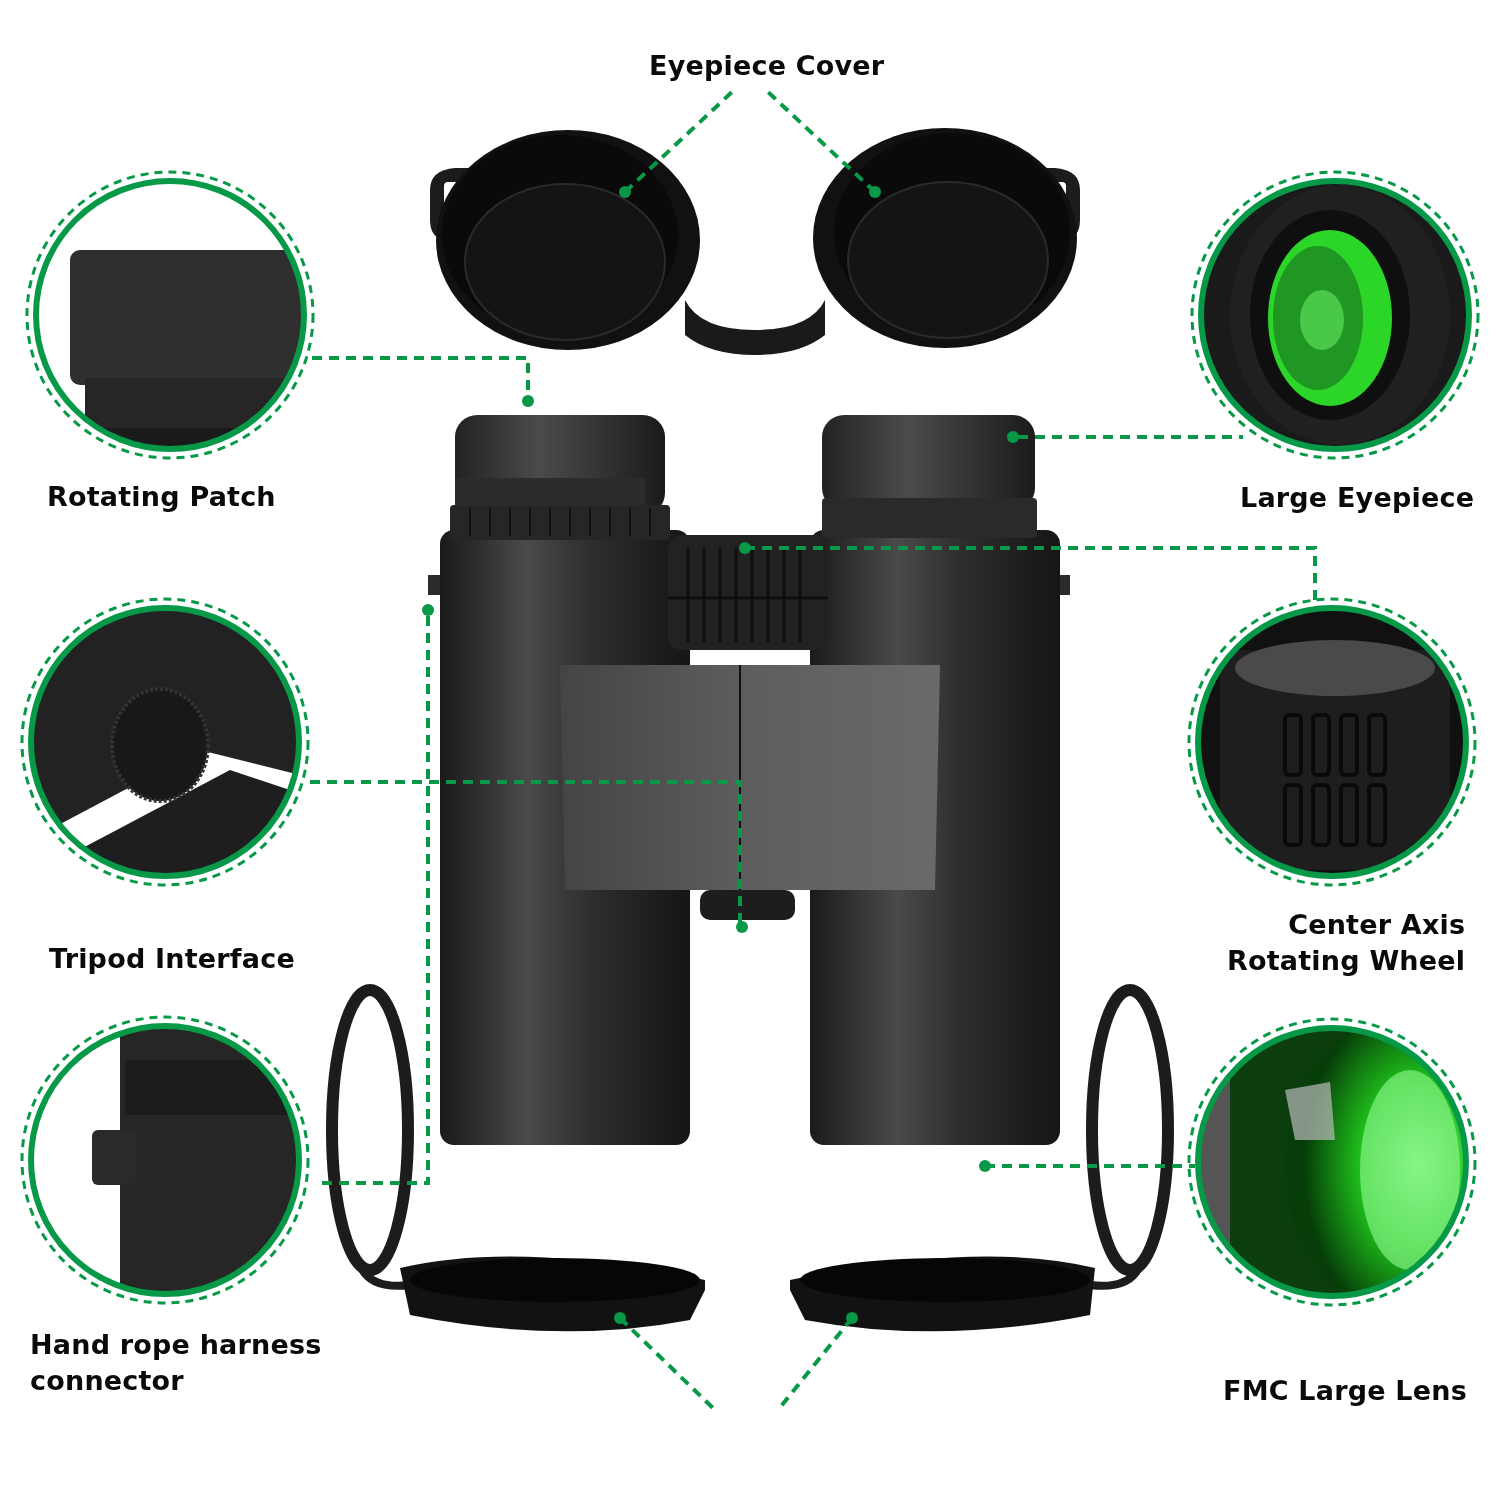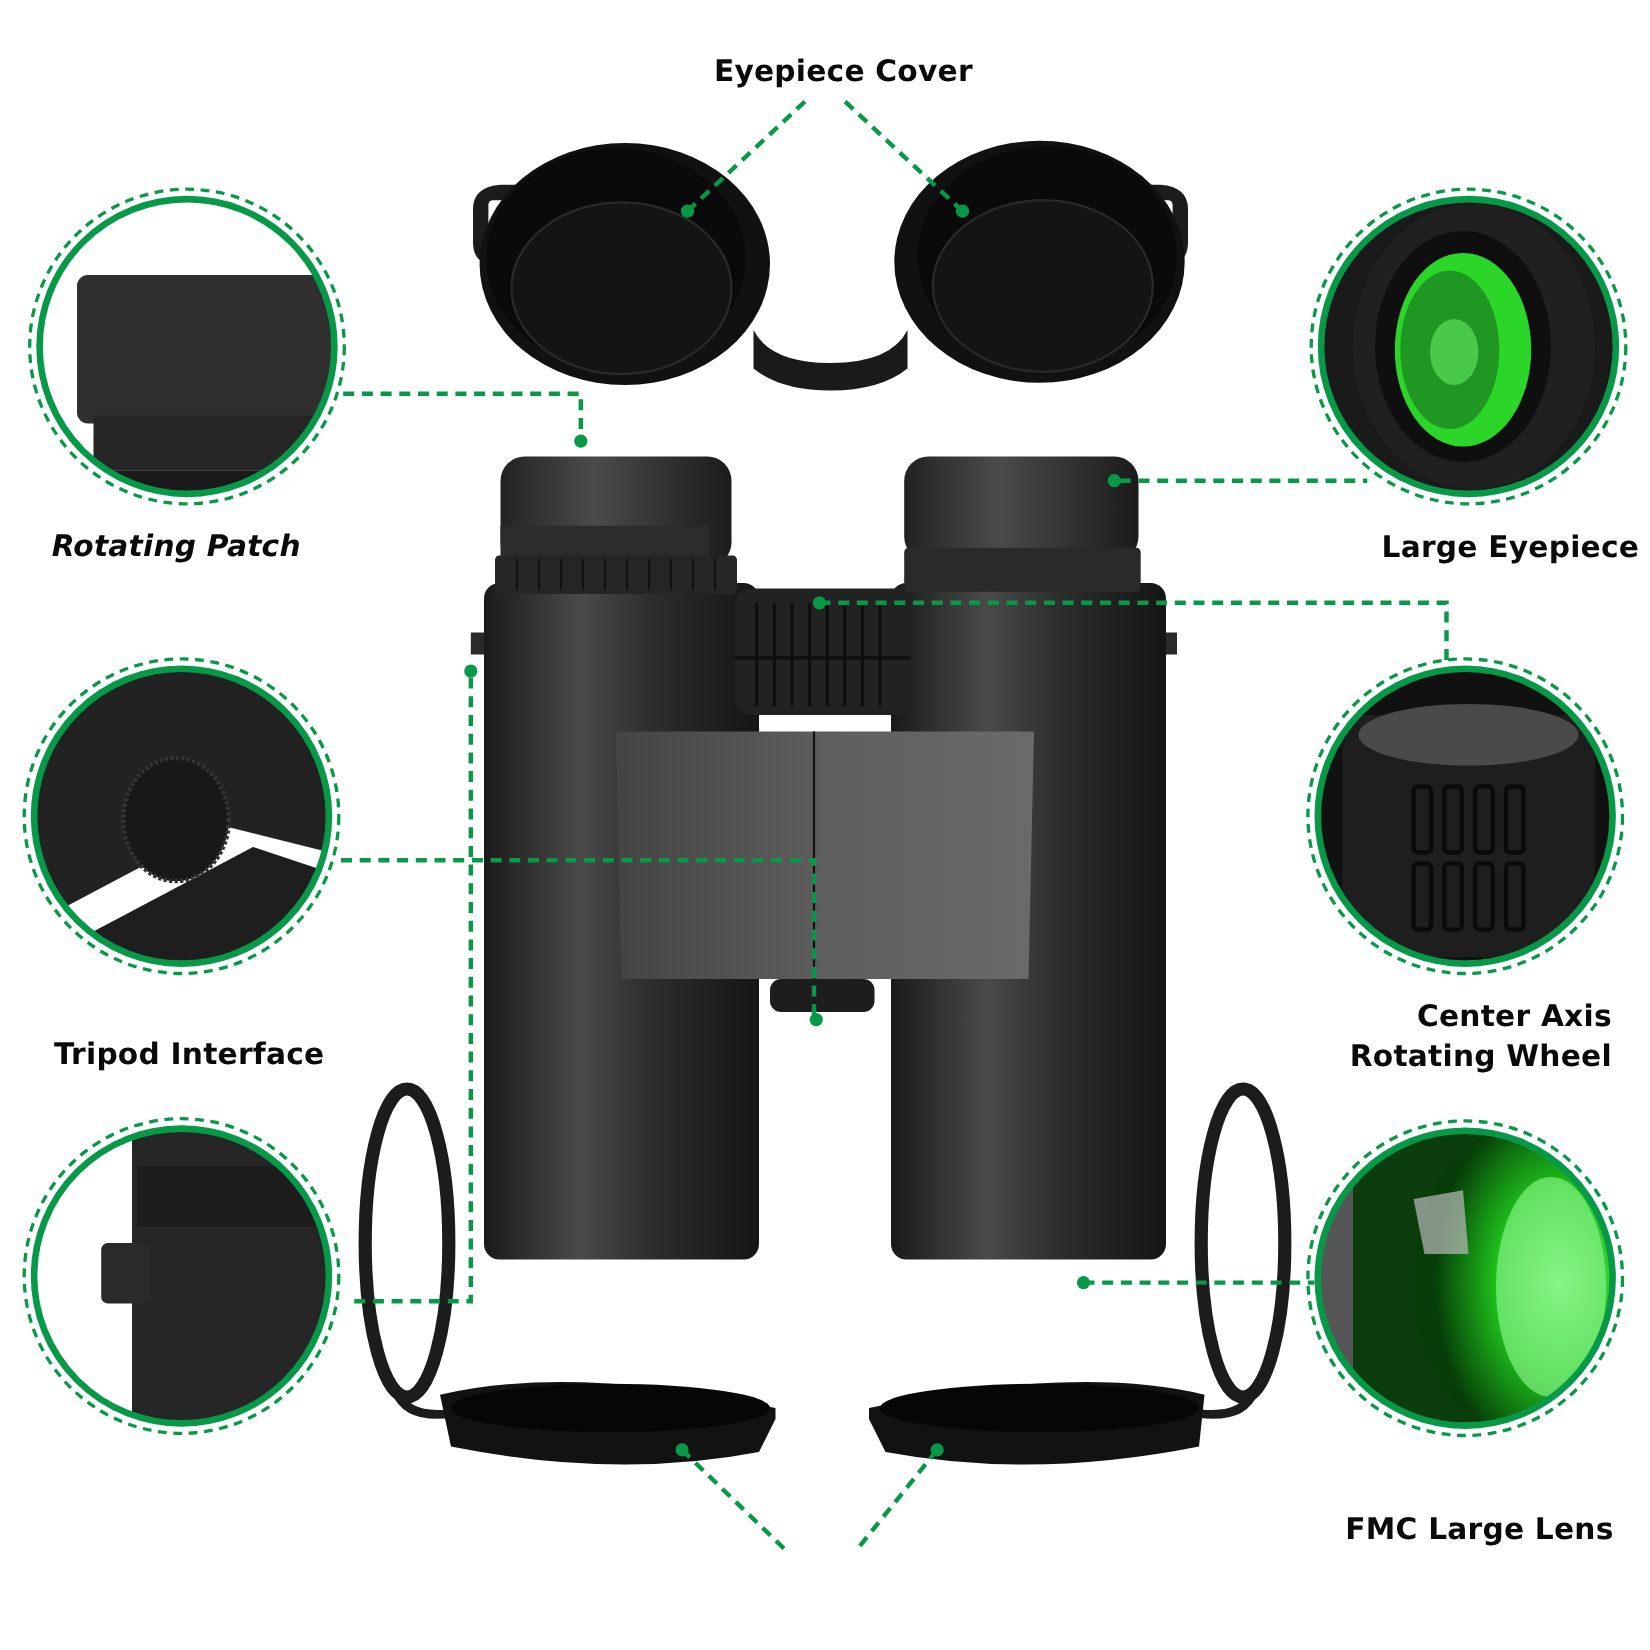--- a/index.html
+++ b/index.html
@@ -215,22 +215,26 @@
       <circle cx="428" cy="610" r="6"></circle>
       <circle cx="985" cy="1166" r="6"></circle>
       <circle cx="625" cy="192" r="6"></circle>
       <circle cx="875" cy="192" r="6"></circle>
       <circle cx="620" cy="1318" r="6"></circle>
       <circle cx="852" cy="1318" r="6"></circle>
     </g>
   </svg>
 
   <div class="label" style="left:649px;top:48px;">Eyepiece Cover</div>
-  <div class="label" style="left:47px;top:479px;font-style:italic;">Rotating Patch</div>
-  <div class="label" style="left:1240px;top:480px;margin-left:16px;">Large Eyepiece</div>
+  <div class="label" style="left:47px;top:479px;">Rotating Patch</div>
+  <div class="label" style="left:1240px;top:480px;">Large Eyepiece</div>
   <div class="label" style="left:49px;top:905px;margin-top:36px;">Tripod Interface</div>
   <div class="label" style="left:1227px;top:907px;text-align:right;">
     <div>Center Axis</div>
     <div>Rotating Wheel</div>
   </div>
+  <div class="label" style="left:30px;top:1327px;">
+    <div>Hand rope harness</div>
+    <div>connector</div>
+  </div>
   <div class="label" style="left:1223px;top:1327px;margin-top:46px;">FMC Large Lens</div>
 
 </div>
 
 </body></html>

